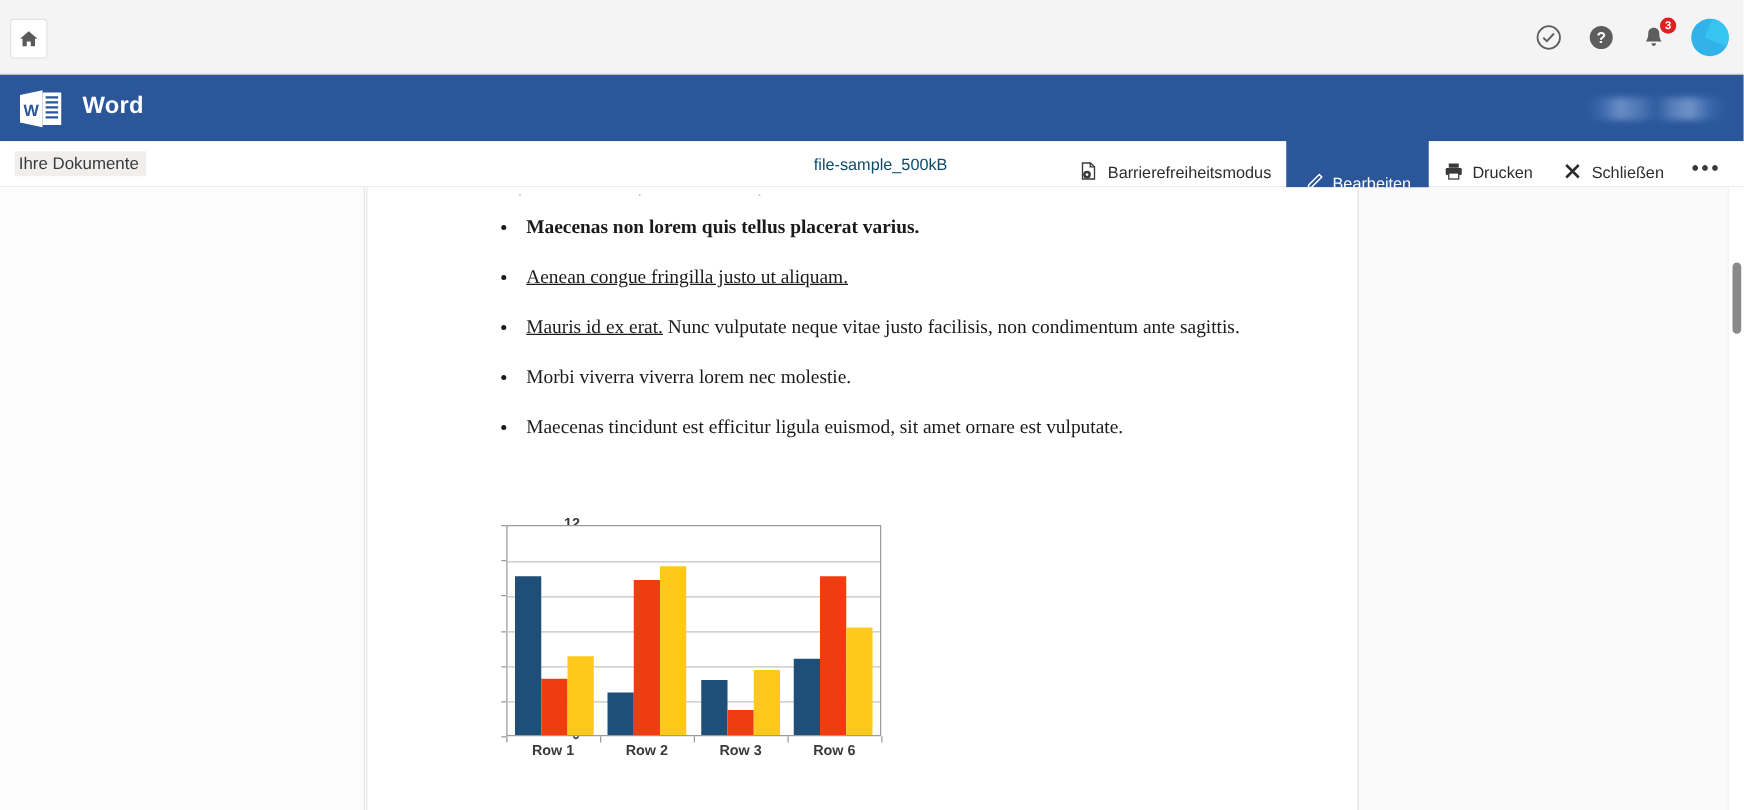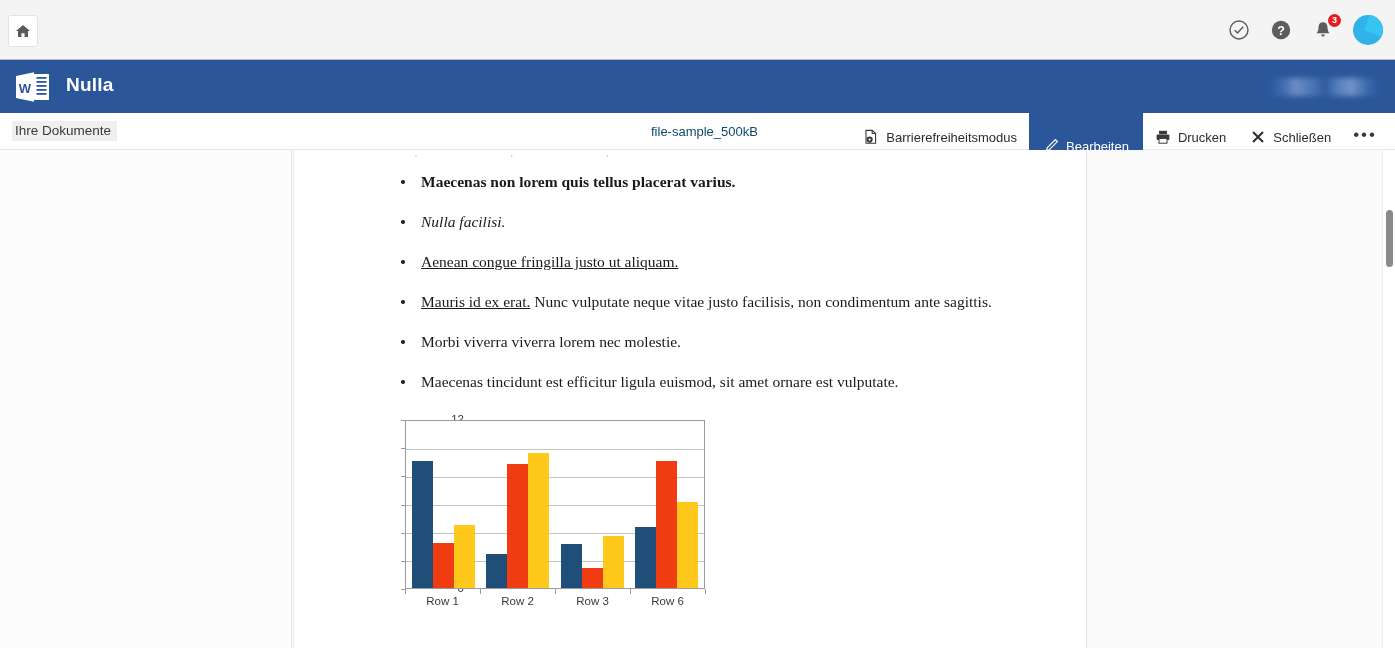--- a/index.html
+++ b/index.html
@@ -175,21 +175,21 @@
     background: #1a1a1a;
   }
   .bullet.b-bold   { font-weight: bold; }
   .bullet.b-italic { font-style: italic; }
   .bullet.b-under  { text-decoration: underline; }
   .bullet .lead-under { text-decoration: underline; }
 
   
   .chart {
     position: absolute; left: 78px; top: 262px;
-    width: 430px; height: 195px;
+    width: 430px; height: 195px; font-weight: bold;
   }
   .chart-plot {
     position: absolute; left: 33px; top: 8px;
     width: 300px; height: 169px;
     border: 1px solid #9b9b9b;
     box-sizing: border-box;
     background: #ffffff;
   }
   .gridline {
     position: absolute; left: 0; width: 100%;
@@ -285,21 +285,21 @@
         <path d="M2 7 L20 3.2 L20 32.8 L2 29 Z" fill="#ffffff"></path>
         <rect x="20" y="5" width="15" height="26" fill="#ffffff"></rect>
         <rect x="22.5" y="8" width="10" height="1.8" fill="#2b579a"></rect>
         <rect x="22.5" y="12" width="10" height="1.8" fill="#2b579a"></rect>
         <rect x="22.5" y="16" width="10" height="1.8" fill="#2b579a"></rect>
         <rect x="22.5" y="20" width="10" height="1.8" fill="#2b579a"></rect>
         <rect x="22.5" y="24" width="10" height="1.8" fill="#2b579a"></rect>
         <text x="11" y="23.5" text-anchor="middle" font-size="13" font-weight="bold" font-family="Liberation Sans, sans-serif" fill="#2b579a">W</text>
       </svg>
     </span>
-    <div class="word-title">Nulla</div>
+    <div class="word-title">Word</div>
     <div class="band-redacted"></div>
   </div>
 
   <div class="cmd-bar">
     <div class="breadcrumb">Ihre Dokumente</div>
     <div class="doc-name">file-sample_500kB</div>
 
     <div class="cmd-actions">
 
       <div class="cmd-btn">
@@ -352,23 +352,20 @@
     <div class="left-rail"></div>
 
     <div class="doc-canvas">
       <div class="doc-page">
 
         <div class="clipped-row">. . .</div>
 
         <div class="bullets">
           <div class="bullet b-bold">
             <span>Maecenas non lorem quis tellus placerat varius.</span>
-          </div>
-          <div class="bullet b-italic">
-            <span>Nulla facilisi.</span>
           </div>
           <div class="bullet b-under">
             <span>Aenean congue fringilla justo ut aliquam.</span>
           </div>
           <div class="bullet">
             <span class="lead-under">Mauris id ex erat.</span><span> Nunc vulputate neque vitae justo facilisis, non condimentum ante sagittis.</span>
           </div>
           <div class="bullet">
             <span>Morbi viverra viverra lorem nec molestie.</span>
           </div>

